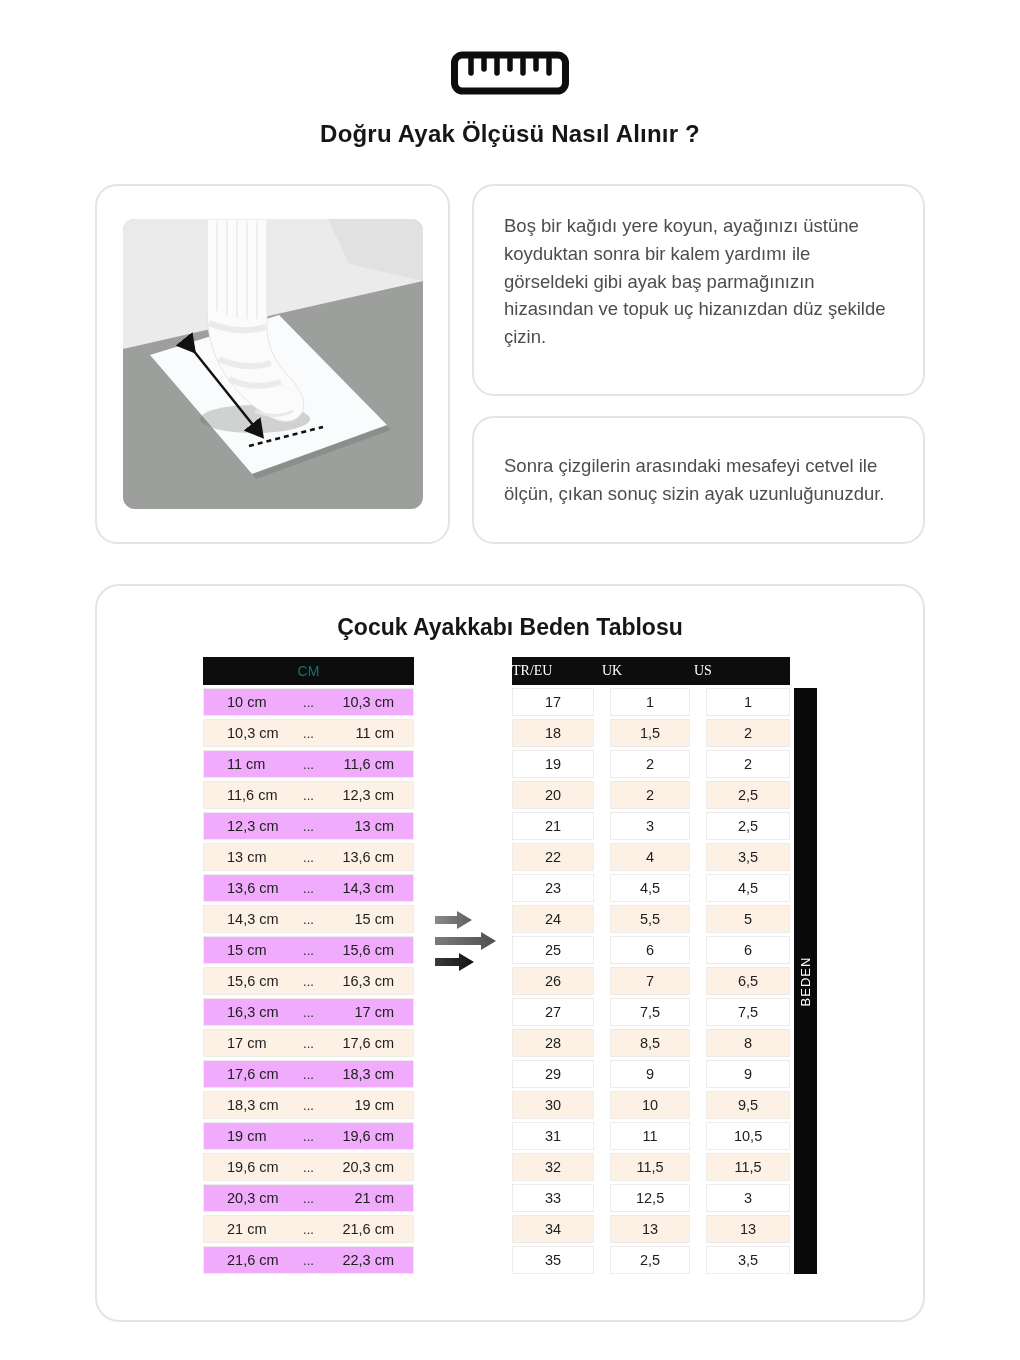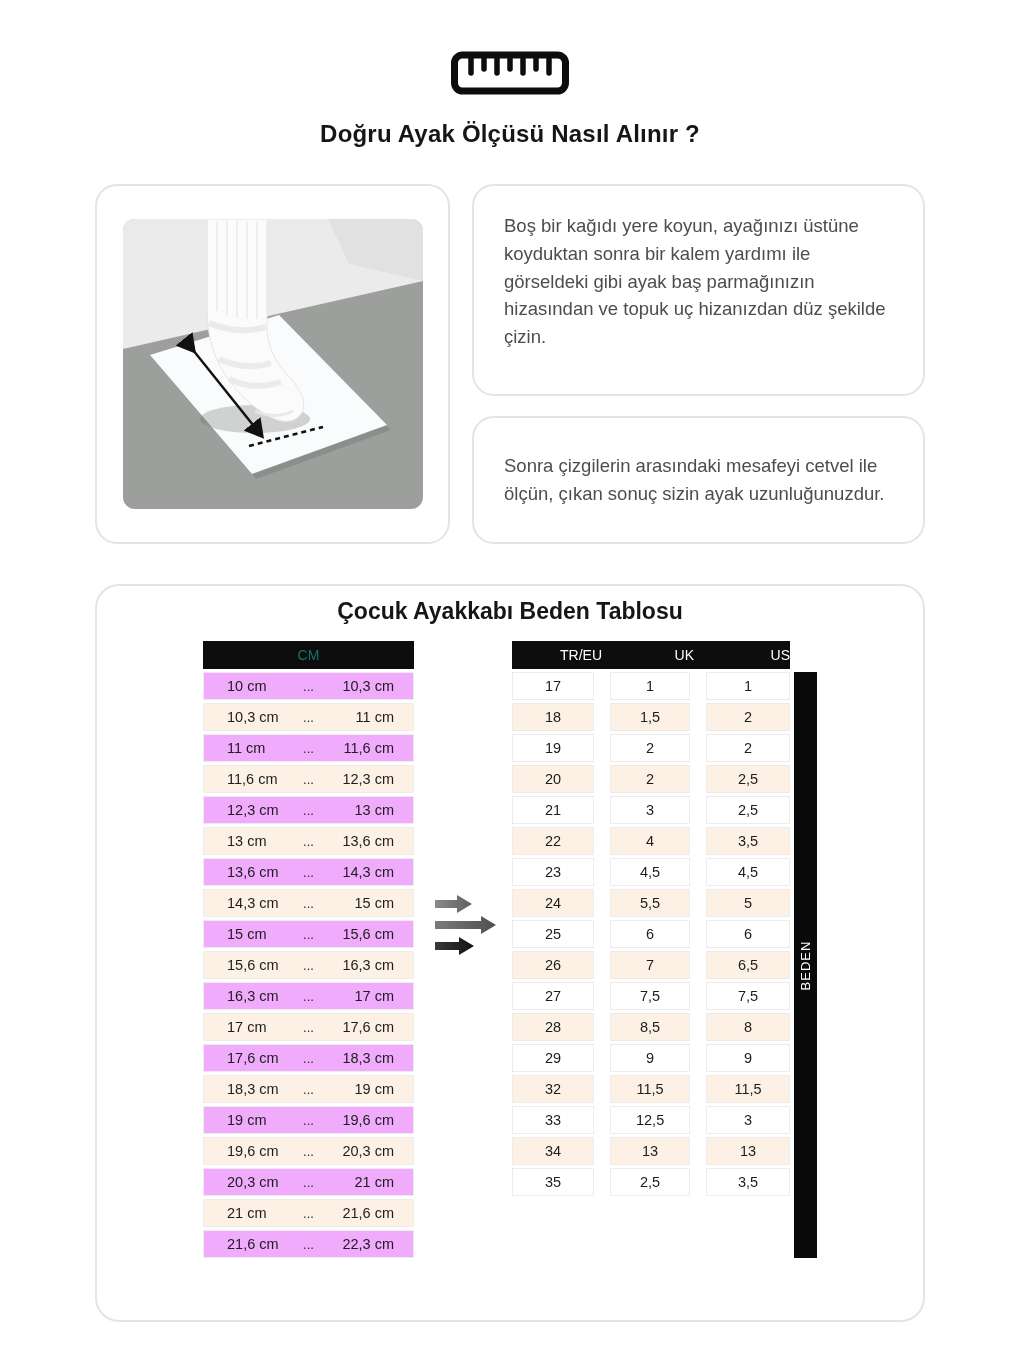--- a/index.html
+++ b/index.html
@@ -66,21 +66,21 @@
   .text-card.v-center{align-items:center;}
   .text-card p{
     font-size:18.5px;line-height:1.5;
     color:var(--body-text);
   }
   
   .table-card{
     margin:40px 95px 0 95px;
     width:830px;height:738px;
     border-radius:24px;
-    padding-top:12px;
+    padding-top:28px;
   }
   .section-title{
     text-align:center;
     font-size:23px;font-weight:700;
     color:#161616;
   }
   .tables-row{
     margin-top:16px;
     display:flex;
     justify-content:center;
@@ -117,21 +117,21 @@
   }
   
   .size-table{width:278px;flex:0 0 auto;}
   .size-thead{
     display:flex;
     background:var(--table-header-bg);
     color:#fff;height:28px;line-height:28px;
     font-size:14px;font-weight:500;
     margin-bottom:3px;
   }
-  .size-thead span{display:block;text-align:right;}
+  .size-thead span{display:block;text-align:left;font-family:Liberation Serif, serif;}
   .size-thead .c1{width:90px;}
   .size-thead .c2{width:92px;}
   .size-thead .c3{width:96px;}
   .size-row{
     display:flex;gap:16px;
     margin-bottom:3px;
   }
   .size-row .cell{
     height:28px;line-height:26px;
     border:1px solid #eeeceb;
@@ -434,20 +434,30 @@
               <div class="cell">28</div>
               <div class="cell">8,5</div>
               <div class="cell">8</div>
             </div>
             <div class="size-row">
               <div class="cell">29</div>
               <div class="cell">9</div>
               <div class="cell">9</div>
             </div>
             <div class="size-row alt">
+              <div class="cell">30</div>
+              <div class="cell">10</div>
+              <div class="cell">9,5</div>
+            </div>
+            <div class="size-row">
+              <div class="cell">31</div>
+              <div class="cell">11</div>
+              <div class="cell">10,5</div>
+            </div>
+            <div class="size-row alt">
               <div class="cell">32</div>
               <div class="cell">11,5</div>
               <div class="cell">11,5</div>
             </div>
             <div class="size-row">
               <div class="cell">33</div>
               <div class="cell">12,5</div>
               <div class="cell">3</div>
             </div>
             <div class="size-row alt">

